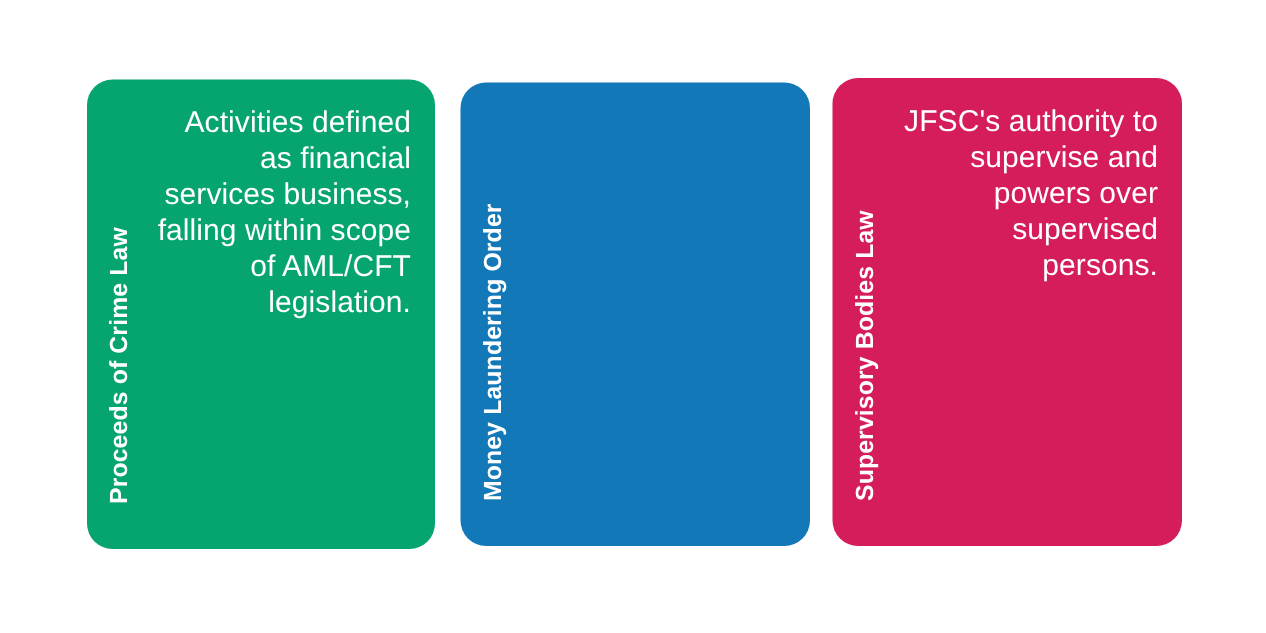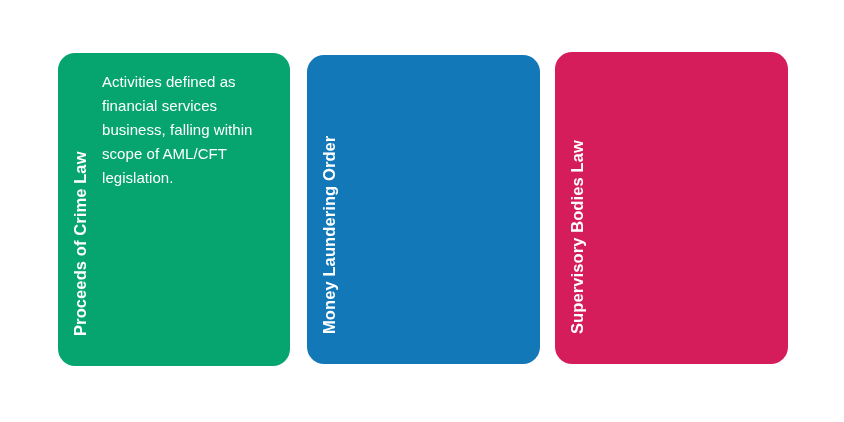--- a/index.html
+++ b/index.html
@@ -74,25 +74,26 @@
     line-height: 1;
   }
 
   .card-body {
     flex: 1 1 auto;
     padding: 17px 16px 14px 0;
   }
 
   .card-text {
     color: #ffffff;
-    font-size: 15px;
+    font-size: 20px;
     font-weight: normal;
     line-height: 24px;
     letter-spacing: 0.05px;
     margin: 0;
+    text-align: right;
   }
 </style>
 </head>
 <body style="background-color: rgb(255, 255, 255);">
 
 <div id="diagram">
 
   <div class="card card--proceeds" style="background-color: rgb(6, 164, 111);">
     <div class="card-label-rail">
       <span class="card-label">Proceeds of Crime Law</span>
@@ -105,15 +106,18 @@
   <div class="card card--mlo" style="background-color: rgb(18, 120, 184);">
     <div class="card-label-rail">
       <span class="card-label">Money Laundering Order</span>
     </div>
   </div>
 
   <div class="card card--sbl" style="background-color: rgb(213, 29, 92);">
     <div class="card-label-rail">
       <span class="card-label">Supervisory Bodies Law</span>
     </div>
+    <div class="card-body">
+      <p class="card-text">JFSC's authority to supervise and powers over supervised persons.</p>
+    </div>
   </div>
 
 </div>
 
 </body></html>

